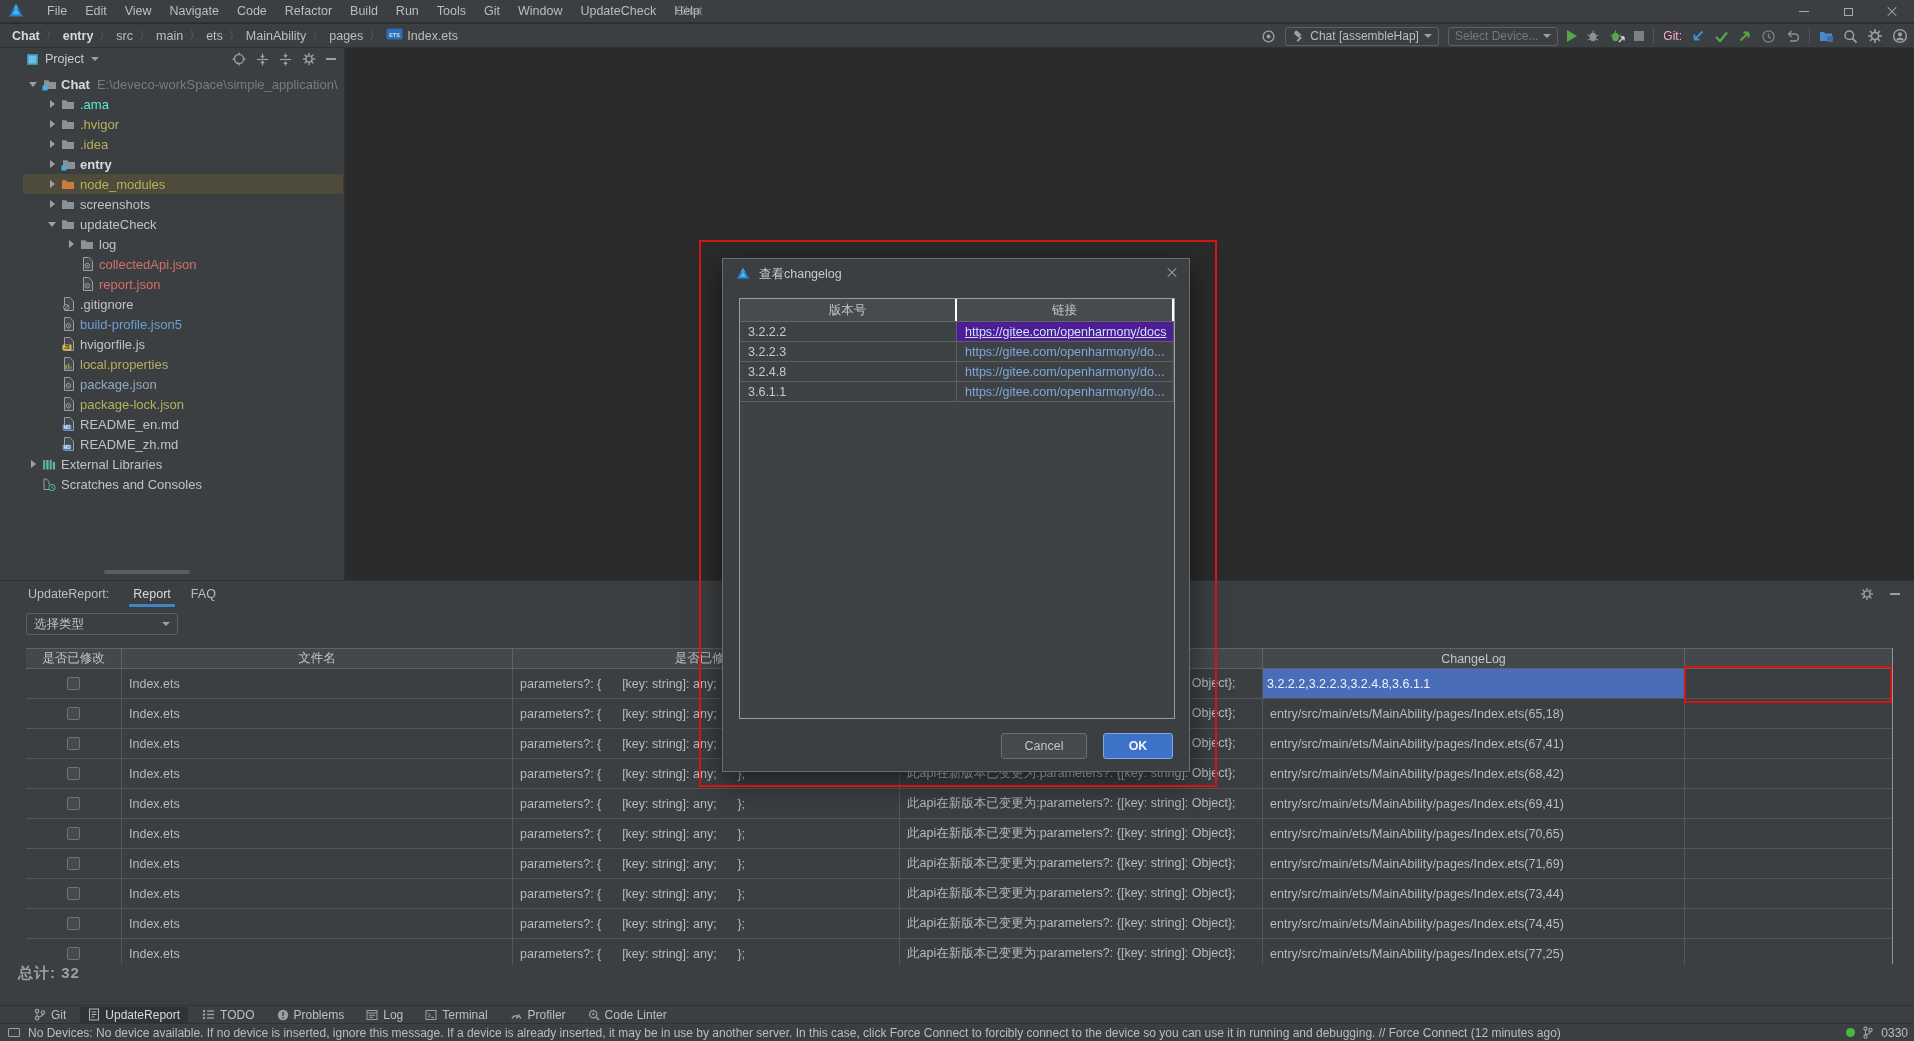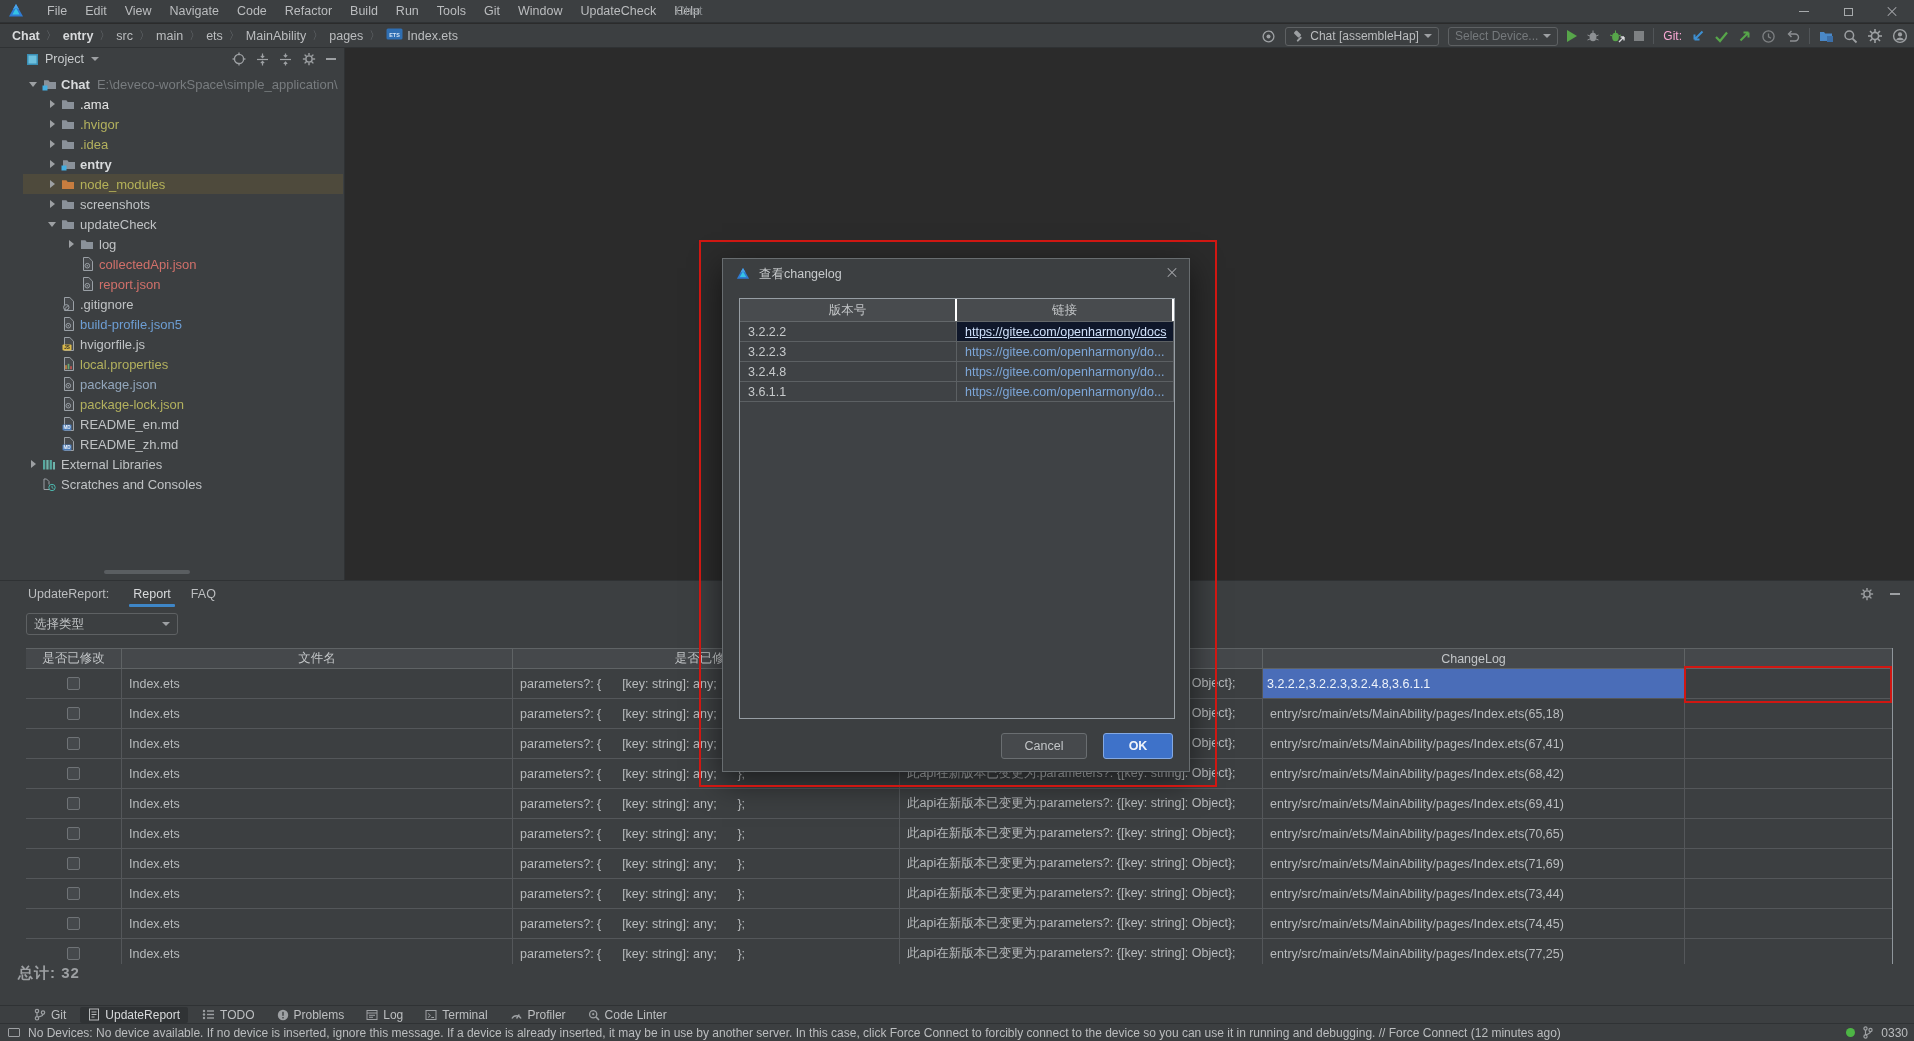--- a/index.html
+++ b/index.html
@@ -117,21 +117,21 @@
   .dlg-title{margin-left:9px;color:#c7cacc;font-size:12.5px;}
   .dlg-close{position:absolute;right:12px;top:9px;}
   .dlg-table{position:absolute;left:16px;top:39px;width:436px;height:421px;border:1px solid #979ea4;background:#3f4245;overflow:hidden;}
   .dlg-grid{display:grid;grid-template-columns:217px 217px;}
   .dlg-head{height:23px;background:#484b4e;border-bottom:1px solid #63676a;}
   .dlg-head .cell{display:flex;align-items:center;justify-content:center;color:#c2c5c7;border-right:2px solid #ffffff;font-size:12.5px;}
   .dlg-row{height:20px;border-bottom:1px solid #5c6063;}
   .dlg-row .cell{display:flex;align-items:center;padding-left:8px;overflow:hidden;white-space:nowrap;
                  color:#c7cacc;font-size:12.5px;border-right:1px solid #5c6063;}
   .dlg-link{color:#7da7d9;}
-  .dlg-cell-selected{background:#0f172a;}
+  .dlg-cell-selected{background:#4c1d95;}
   .dlg-cell-selected .dlg-link{color:#cfe0fa;text-decoration:underline;}
   .dlg-buttons{position:absolute;right:16px;bottom:12px;display:flex;gap:16px;}
   .btn{height:26px;display:flex;align-items:center;justify-content:center;border-radius:3px;font-size:12.5px;}
   .btn-cancel{width:86px;background:#46494c;border:1px solid #6a6e71;color:#c2c5c7;}
   .btn-ok{width:70px;background:#3e72c9;border:1px solid #84a9e2;color:#f0f4fa;font-weight:bold;}
 
   
   .red-rect{position:absolute;border:2px solid #d01712;z-index:6;pointer-events:none;}
   .red-rect.big{left:699px;top:240px;width:518px;height:547px;}
   .red-rect.small{left:1684px;top:666px;width:208px;height:37px;}
@@ -418,21 +418,21 @@
         </div>
         <div class="tree-row" style="padding-left: 22px;">
           <span class="tree-chevron">
             <span class="chev-right"></span>
           </span>
           <span class="icon">
             <svg width="14" height="12" viewBox="0 0 14 12">
               <path d="M1 2.3 h4.4 l1.3 1.7 H13 V11 H1 Z" fill="#8a9199"></path>
             </svg>
           </span>
-          <span class="tree-label" style="color: #e5e5e5;">.ama</span>
+          <span class="tree-label" style="color: #5eead4;">.ama</span>
         </div>
         <div class="tree-row" style="padding-left: 22px;">
           <span class="tree-chevron">
             <span class="chev-right"></span>
           </span>
           <span class="icon">
             <svg width="14" height="12" viewBox="0 0 14 12">
               <path d="M1 2.3 h4.4 l1.3 1.7 H13 V11 H1 Z" fill="#8a9199"></path>
             </svg>
           </span>

